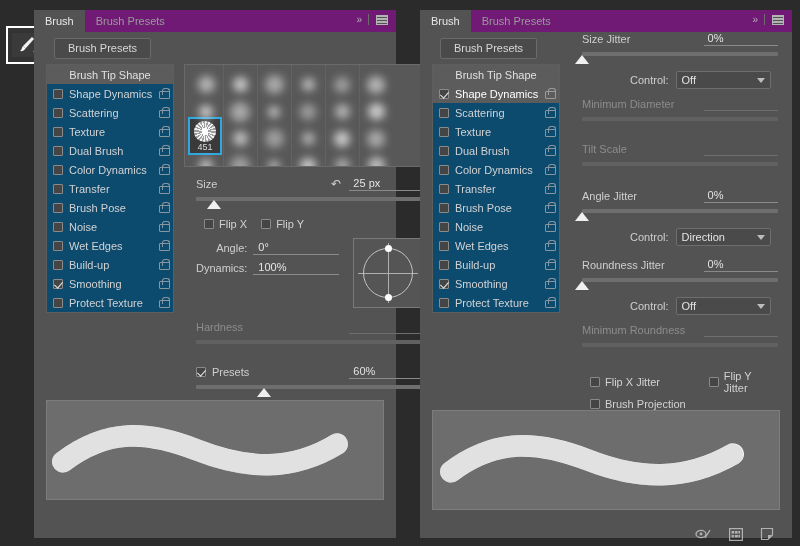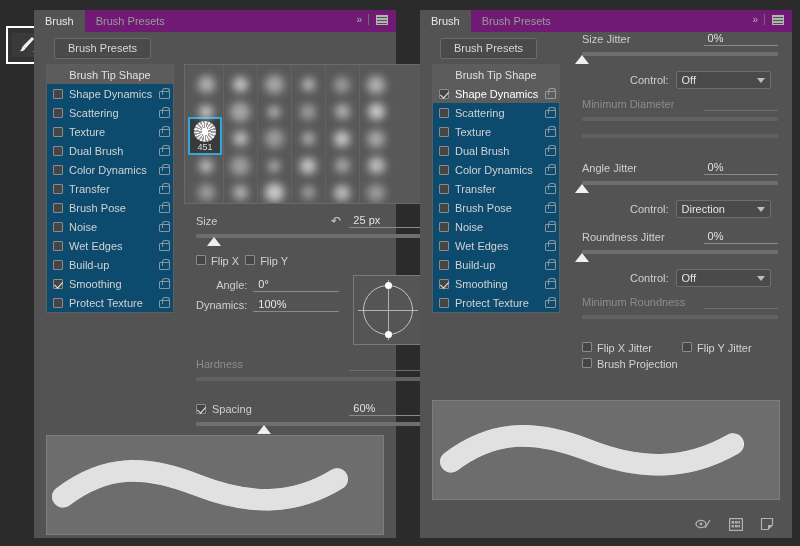--- a/index.html
+++ b/index.html
@@ -96,21 +96,21 @@
     width: 9px; height: 6px; border: 1px solid #b0b0b0; border-radius: 1px;
   }
   .lock::after {
     content: ""; position: absolute; left: 3px; top: 0;
     width: 6px; height: 6px;
     border: 1px solid #b0b0b0; border-bottom: none;
     border-radius: 3px 3px 0 0;
   }
 
   
-  .grid-wrap { position: relative; height: 140px; display: flex; }
+  .grid-wrap { position: relative; height: 103px; display: flex; }
   .grid {
     flex: 1; background: #585858; border: 1px solid #6a6a6a;
     position: relative; overflow: hidden;
   }
   .blob { position: absolute; border-radius: 50%; background: #d6d6d6; filter: blur(4px); }
   .grid-sep { position: absolute; top: 0; bottom: 0; width: 1px; background: #626262; }
   .sel-cell {
     position: absolute; left: 3px; top: 52px; width: 34px; height: 38px;
     border: 2px solid #2ea8e0; background: #3a3a3a;
     display: flex; flex-direction: column; align-items: center; justify-content: flex-start;
@@ -154,21 +154,21 @@
   .track { position: absolute; left: 0; right: 0; top: 1px; height: 4px; background: #6e6e6e; border-radius: 1px; }
   .track.dim { background: #616161; }
   .knob {
     position: absolute; top: 4px; width: 0; height: 0;
     border-left: 7px solid transparent; border-right: 7px solid transparent;
     border-bottom: 9px solid #f0f0f0;
   }
 
   
   .flip-row { display: flex; align-items: center; gap: 6px; font-size: 11px; color: #d2d2d2; margin-top: 8px; }
-  .flip-item { display: flex; gap: 5px; }
+  .flip-item { display: flex; align-items: center; gap: 5px; margin-left: 8px; }
   .angle-block { display: flex; gap: 14px; margin-top: 8px; }
   .angle-fields { flex: 1; }
   .af-row {
     display: flex; align-items: center; justify-content: flex-end;
     gap: 6px; font-size: 11px; color: #cfcfcf; height: 20px;
   }
   .af-val {
     min-width: 86px; border-bottom: 1px solid #8a8a8a;
     color: #e6e6e6; padding: 0 0 1px 5px; text-align: left;
   }
@@ -418,21 +418,21 @@
               <span>Hardness</span>
               <span class="val dim-line"></span>
             </div>
             <div class="slider">
               <div class="track dim"></div>
             </div>
 
             <div class="row-lbl" style="margin-top:10px;">
               <span style="display:flex;align-items:center;gap:6px;">
                 <span class="cb on"></span>
-                <span>Spacing</span>
+                <span>Presets</span>
               </span>
               <span class="val">60%</span>
             </div>
             <div class="slider">
               <div class="track"></div>
               <div class="knob" style="left:calc(30% - 7px);"></div>
             </div>
           </div>
         </div>
       </div>
@@ -560,20 +560,24 @@
             </div>
 
             <div class="row-lbl dim" style="margin-top:6px;">
               <span>Minimum Diameter</span>
               <span class="val dim-line"></span>
             </div>
             <div class="slider">
               <div class="track dim"></div>
             </div>
 
+            <div class="row-lbl dim" style="margin-top:10px;">
+              <span>Tilt Scale</span>
+              <span class="val dim-line"></span>
+            </div>
             <div class="slider">
               <div class="track dim"></div>
             </div>
 
             <div class="row-lbl" style="margin-top:12px;">
               <span>Angle Jitter</span>
               <span class="val">0%</span>
             </div>
             <div class="slider">
               <div class="track"></div>
@@ -606,21 +610,21 @@
             </div>
 
             <div class="row-lbl dim" style="margin-top:6px;">
               <span>Minimum Roundness</span>
               <span class="val dim-line"></span>
             </div>
             <div class="slider">
               <div class="track dim"></div>
             </div>
 
-            <div class="flip-row" style="margin-top:14px;justify-content:flex-start;gap:0;">
+            <div class="flip-row" style="margin-top:14px;justify-content:flex-start;gap:12px;">
               <span class="flip-item" style="width:100px;">
                 <span class="cb"></span>
                 <span>Flip X Jitter</span>
               </span>
               <span class="flip-item">
                 <span class="cb"></span>
                 <span>Flip Y Jitter</span>
               </span>
             </div>
             <div class="flip-row" style="margin-top:4px;">

